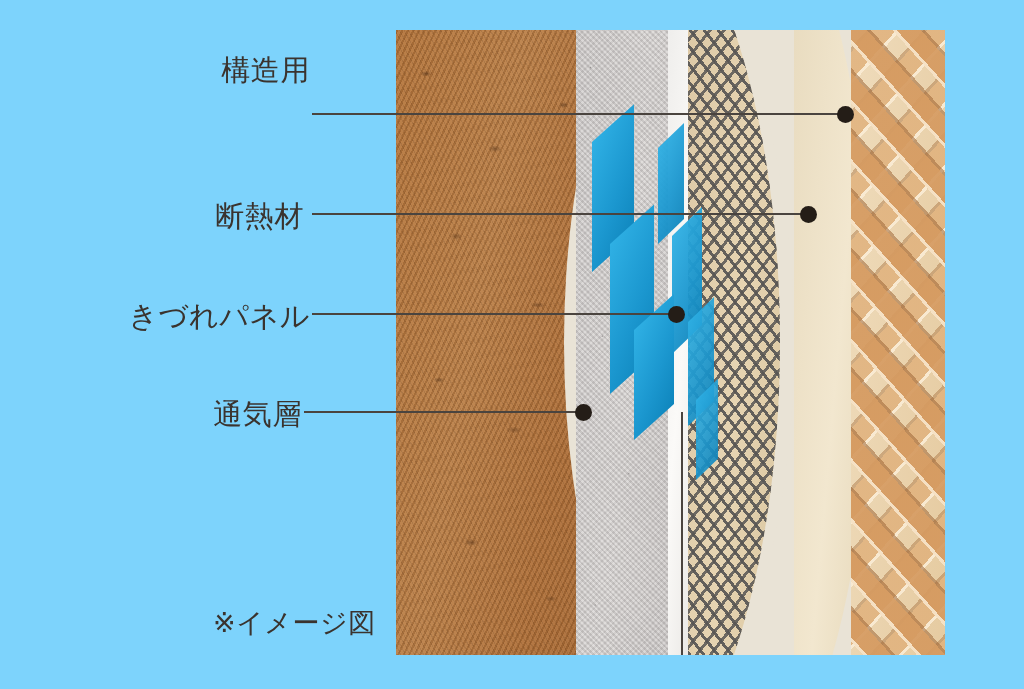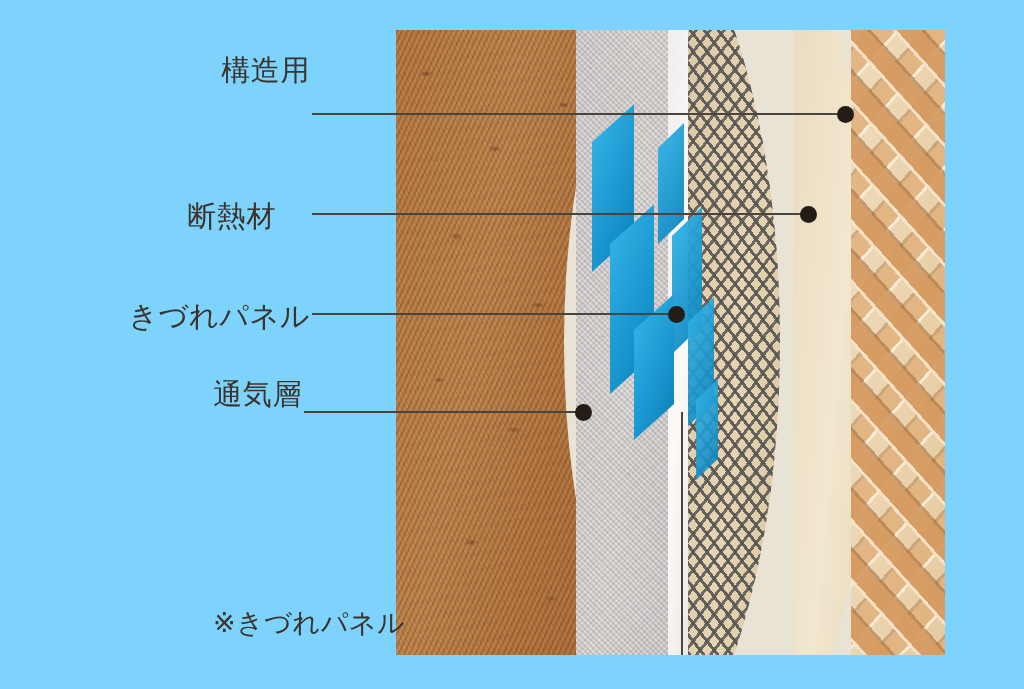--- a/index.html
+++ b/index.html
@@ -208,27 +208,27 @@
   <div class="leader-dot" style="left:668px; top:306px;"></div>
 
   <div class="leader-line" style="left:304px; top:411px; width:279px;"></div>
   <div class="leader-dot" style="left:575px; top:404px;"></div>
   <div class="leader-vert" style="left:681px; top:412px; height:243px;"></div>
 
   <div class="callout-label" style="right:714px; top:52px;">
     <span class="ln">構造用</span>
   </div>
 
-  <div class="callout-label" style="right:748px; top:198px;">
+  <div class="callout-label" style="right:720px; top:198px;">
     <span class="ln">断熱材</span>
   </div>
 
   <div class="callout-label" style="right:714px; top:298px;font-family:Liberation Serif, serif;">
     <span class="ln">きづれパネル</span>
   </div>
 
-  <div class="callout-label" style="right:722px; top:376px;font-family:Liberation Serif, serif;">
+  <div class="callout-label" style="right:722px; top:396px;font-family:Liberation Serif, serif;">
     <span class="ln">通気層</span>
   </div>
 
-  <div class="image-note" style="left:213px; top:605px;">※きづれパネル</div>
+  <div class="image-note" style="left:213px; top:605px;">※イメージ図</div>
 
 </div>
 
 </body></html>

